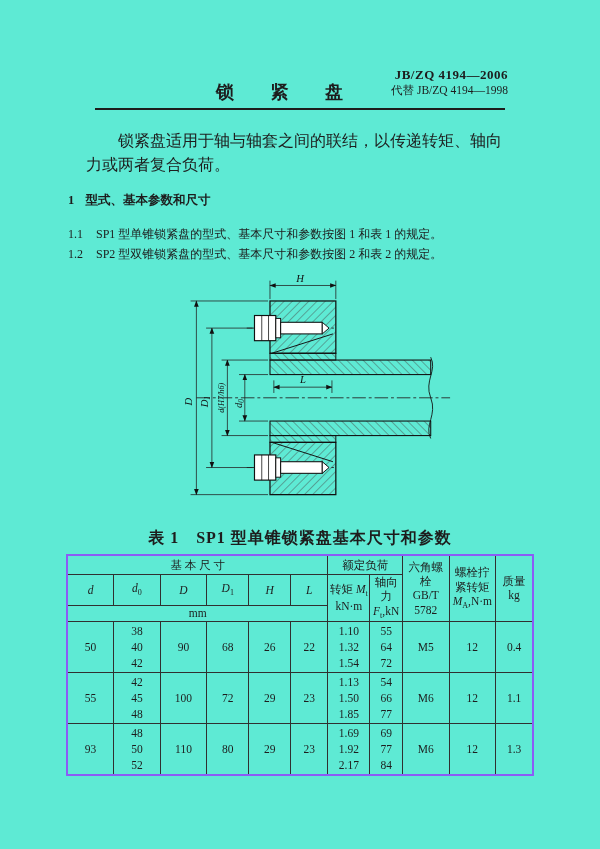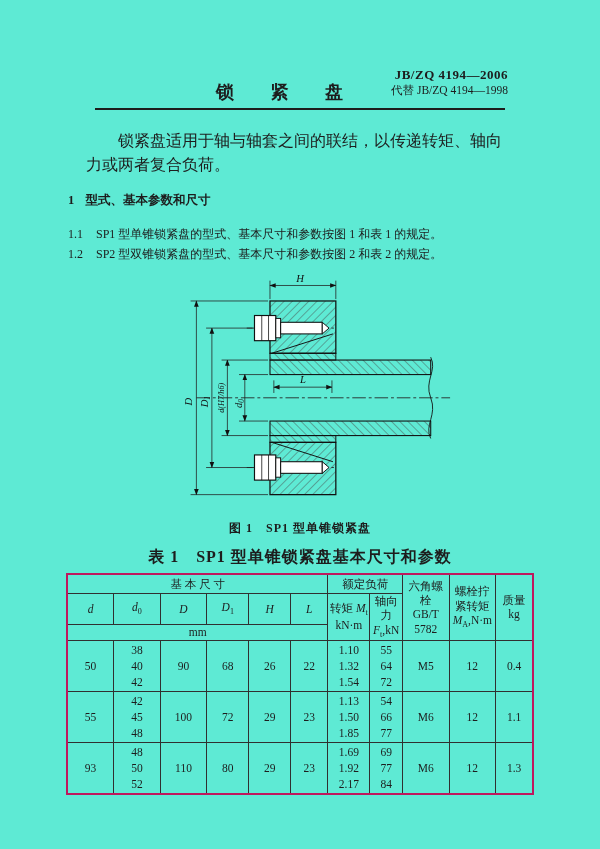--- a/index.html
+++ b/index.html
@@ -32,21 +32,21 @@
   .fig-wrap { margin-top:6px; text-align:center; }
   .fig-cap { margin-top:2px; text-align:center; font-size:12px; font-weight:bold; letter-spacing:1px; }
 
   svg text { font-family:"Liberation Serif","DejaVu Serif",serif; }
   .dimtxt { font-style:italic; font-size:11px; fill:#111; }
   .dimtxt-sm { font-style:italic; font-size:8.5px; fill:#111; }
 
   
   .tbl-cap { margin-top:10px; text-align:center; font-size:16px; font-weight:bold; letter-spacing:1px; }
   .tbl-wrap { margin:5px 66px 0 66px; }
-  table.spec { width:100%; border-collapse:collapse; table-layout:fixed; border:2px solid #be185d; }
+  table.spec { width:100%; border-collapse:collapse; table-layout:fixed; border:2px solid #8b5cf6; }
   .spec th, .spec td {
     border:1px solid #303030; font-weight:normal; text-align:center;
     vertical-align:middle; padding:0; font-size:11.5px; line-height:1.25;
   }
   .spec thead th { font-size:11.5px; }
   .h-row1 th { height:18px; }
   .h-row2 th { height:30px; }
   .h-row3 th { height:15px; }
   .spec tbody td { height:50px; }
   .stack div { line-height:16px; height:16px; }
@@ -169,21 +169,20 @@
       </g>
       <text class="dimtxt-sm" transform="translate(85,132) rotate(-90)" text-anchor="middle"><tspan>d(H7/h6)</tspan></text>
 
       <g stroke="#222" stroke-width="0.8">
         <line x1="130" y1="108" x2="100" y2="108"></line>
         <line x1="130" y1="156" x2="100" y2="156"></line>
         <line x1="106" y1="108" x2="106" y2="156" marker-start="url(#arr)" marker-end="url(#arr)"></line>
       </g>
       <text class="dimtxt" transform="translate(103,138) rotate(-90)" text-anchor="middle"><tspan>d</tspan><tspan font-size="7.5" dy="2.5">0</tspan></text>
     </svg>
-    <div class="fig-cap">图 1　SP1 型单锥锁紧盘</div>
   </div>
 
   <div class="tbl-cap">表 1　SP1 型单锥锁紧盘基本尺寸和参数</div>
 
   <div class="tbl-wrap">
     <table class="spec">
       <colgroup>
         <col style="width:10%">
           <col style="width:10%">
           <col style="width:10%">

